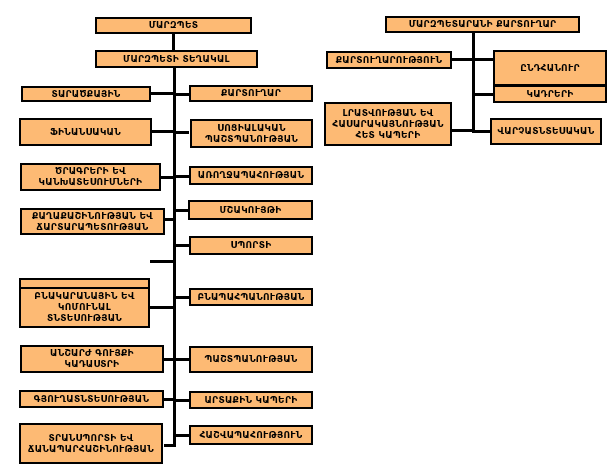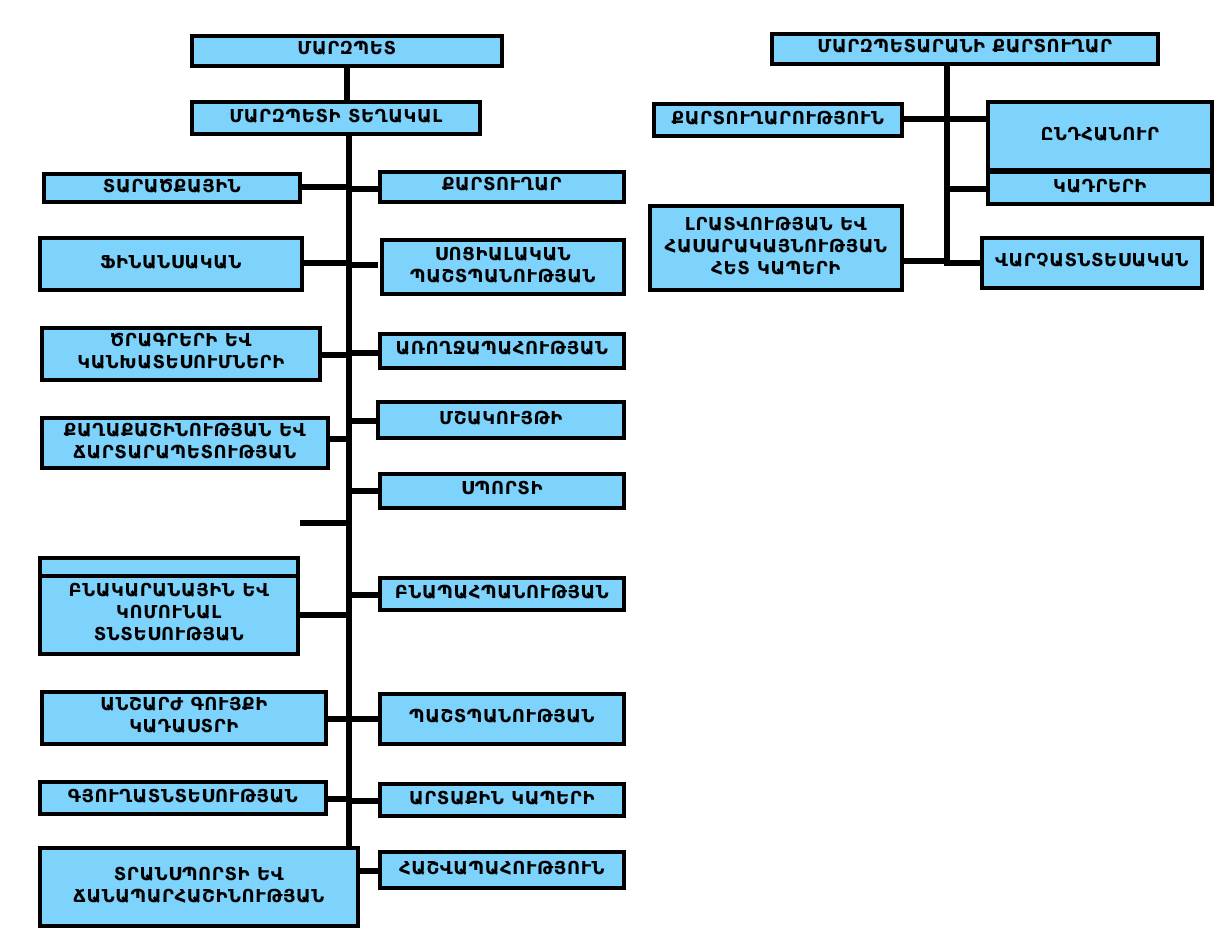--- a/index.html
+++ b/index.html
@@ -7,21 +7,21 @@
     position: relative;
     width: 612px;
     height: 474px;
     background: #ffffff;
     font-family: "DejaVu Sans", sans-serif;
     overflow: hidden;
   }
   .box {
     position: absolute;
     box-sizing: border-box;
-    background: #7dd3fc;
+    background: #fdba74;
     border: 2px solid #000000;
     color: #000000;
     display: flex;
     align-items: center;
     justify-content: center;
     text-align: center;
     font-size: 9px;
     font-weight: 700;
     line-height: 11px;
     letter-spacing: 0.3px;
@@ -58,31 +58,31 @@
     <div class="line" style="left:173px; top:131px; width:16px; height:3px;"></div>
     <div class="line" style="left:173px; top:175px; width:16px; height:3px;"></div>
     <div class="line" style="left:173px; top:209px; width:16px; height:3px;"></div>
     <div class="line" style="left:173px; top:244px; width:16px; height:3px;"></div>
     <div class="line" style="left:173px; top:296px; width:16px; height:3px;"></div>
     <div class="line" style="left:173px; top:358px; width:16px; height:3px;"></div>
     <div class="line" style="left:173px; top:399px; width:16px; height:3px;"></div>
     <div class="line" style="left:173px; top:434px; width:16px; height:3px;"></div>
 
     <div class="box" style="left:95px; top:17px; width:157px; height:17px;">ՄԱՐԶՊԵՏ</div>
-    <div class="box" style="left:95px; top:50px; width:146px; height:18px;">ՄԱՐԶՊԵՏԻ ՏԵՂԱԿԱԼ</div>
+    <div class="box" style="left:95px; top:50px; width:163px; height:18px;">ՄԱՐԶՊԵՏԻ ՏԵՂԱԿԱԼ</div>
 
     <div class="box" style="left:21px; top:86px;  width:130px; height:16px;">ՏԱՐԱԾՔԱՅԻՆ</div>
     <div class="box" style="left:19px; top:118px; width:133px; height:28px;">ՖԻՆԱՆՍԱԿԱՆ</div>
     <div class="box" style="left:20px; top:163px; width:141px; height:28px;">ԾՐԱԳՐԵՐԻ ԵՎ ԿԱՆԽԱՏԵՍՈՒՄՆԵՐԻ</div>
     <div class="box" style="left:20px; top:208px; width:145px; height:27px;">ՔԱՂԱՔԱՇԻՆՈՒԹՅԱՆ ԵՎ ՃԱՐՏԱՐԱՊԵՏՈՒԹՅԱՆ</div>
     <div class="box" style="left:19px; top:253px; width:131px; height:34px;margin-top:25px;">ՇԻՆԱՐԱՐՈՒԹՅԱՆ</div>
     <div class="box" style="left:19px; top:287px; width:131px; height:41px;">ԲՆԱԿԱՐԱՆԱՅԻՆ ԵՎ ԿՈՄՈՒՆԱԼ ՏՆՏԵՍՈՒԹՅԱՆ</div>
     <div class="box" style="left:20px; top:345px; width:144px; height:28px;">ԱՆՇԱՐԺ ԳՈՒՅՔԻ ԿԱԴԱՍՏՐԻ</div>
     <div class="box" style="left:19px; top:390px; width:145px; height:18px;text-align:right;">ԳՅՈՒՂԱՏՆՏԵՍՈՒԹՅԱՆ</div>
-    <div class="box" style="left:19px; top:423px; width:161px; height:41px;">ՏՐԱՆՍՊՈՐՏԻ ԵՎ ՃԱՆԱՊԱՐՀԱՇԻՆՈՒԹՅԱՆ</div>
+    <div class="box" style="left:19px; top:423px; width:144px; height:41px;">ՏՐԱՆՍՊՈՐՏԻ ԵՎ ՃԱՆԱՊԱՐՀԱՇԻՆՈՒԹՅԱՆ</div>
 
     <div class="box" style="left:189px; top:85px;  width:124px; height:17px;">ՔԱՐՏՈՒՂԱՐ</div>
     <div class="box" style="left:190px; top:119px; width:123px; height:29px;">ՍՈՑԻԱԼԱԿԱՆ ՊԱՇՏՊԱՆՈՒԹՅԱՆ</div>
     <div class="box" style="left:189px; top:166px; width:124px; height:19px;">ԱՌՈՂՋԱՊԱՀՈՒԹՅԱՆ</div>
     <div class="box" style="left:188px; top:200px; width:125px; height:20px;">ՄՇԱԿՈՒՅԹԻ</div>
     <div class="box" style="left:189px; top:236px; width:124px; height:19px;">ՍՊՈՐՏԻ</div>
     <div class="box" style="left:189px; top:288px; width:124px; height:18px;">ԲՆԱՊԱՀՊԱՆՈՒԹՅԱՆ</div>
     <div class="box" style="left:189px; top:346px; width:124px; height:27px;">ՊԱՇՏՊԱՆՈՒԹՅԱՆ</div>
     <div class="box" style="left:189px; top:391px; width:124px; height:18px;">ԱՐՏԱՔԻՆ ԿԱՊԵՐԻ</div>
     <div class="box" style="left:189px; top:425px; width:124px; height:20px;">ՀԱՇՎԱՊԱՀՈՒԹՅՈՒՆ</div>

